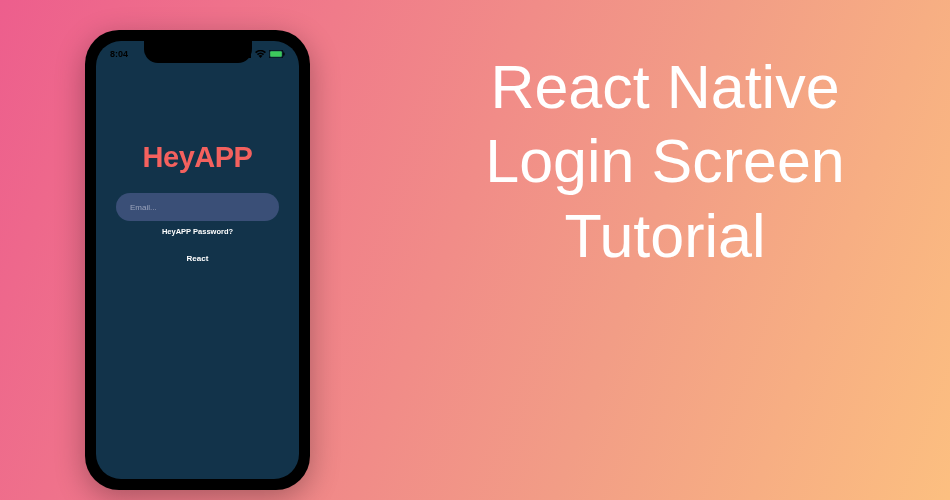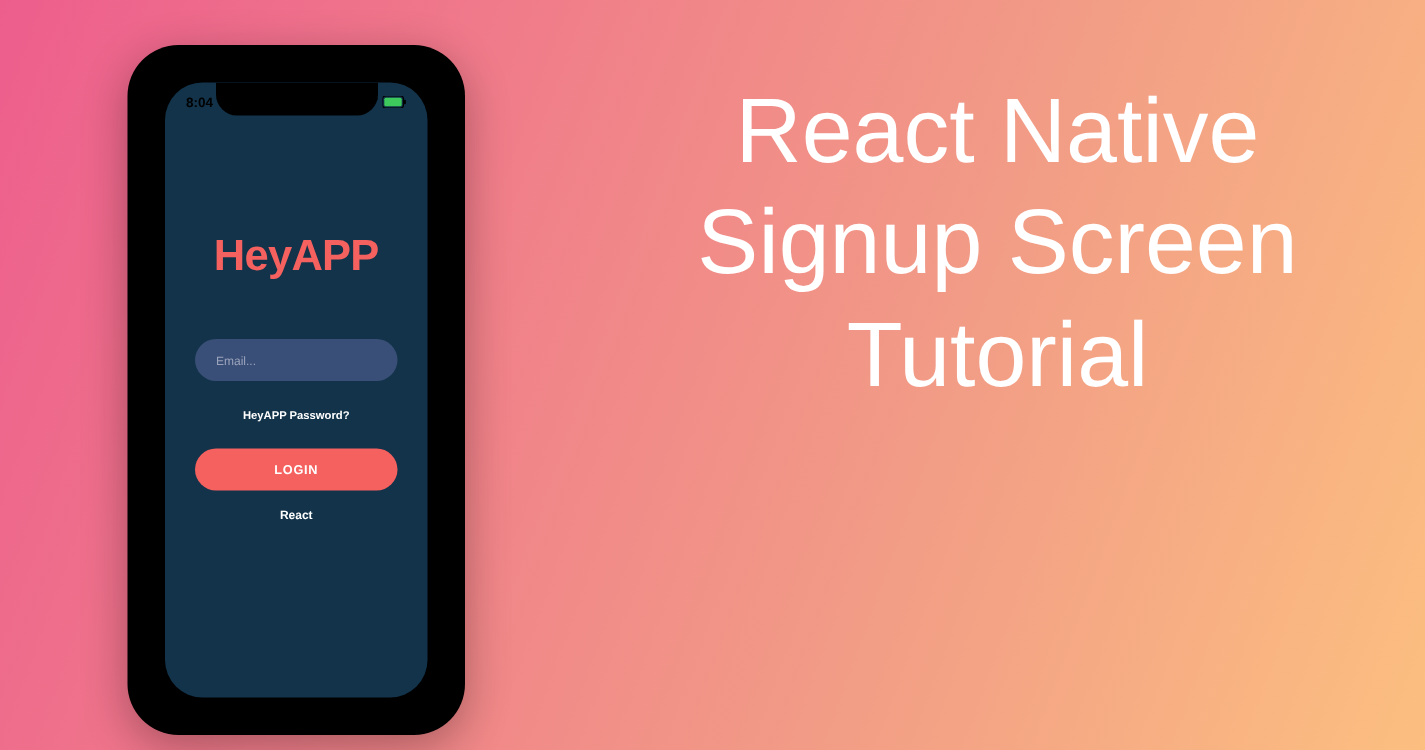--- a/index.html
+++ b/index.html
@@ -12,21 +12,21 @@
     overflow: hidden;
   }
   .phone-frame {
     position: absolute;
     top: 30px;
     left: 85px;
     width: 225px;
     height: 460px;
     background: #000;
     border-radius: 34px;
-    padding: 25px;
+    padding: 11px;
     box-shadow: 0 8px 30px rgba(0,0,0,0.3);
   }
   .phone-screen {
     width: 100%;
     height: 100%;
     background: #12334a;
     border-radius: 25px;
     position: relative;
     overflow: hidden;
   }
@@ -67,33 +67,32 @@
     bottom: 0;
     display: flex;
     flex-direction: column;
     align-items: center;
     padding: 100px 20px 0 20px;
   }
   .app-logo {
     font-size: 29px;
     font-weight: 800;
     color: #f4615e;
-    margin-bottom: 38px;
+    margin-bottom: 19px;
     letter-spacing: -0.5px;
   }
   .input-field {
     width: 100%;
     height: 28px;
     background: #3a4f77;
     border: none;
     border-radius: 16px;
     padding: 0 14px;
     color: #a8b0c8;
     font-size: 8px;
-    margin-bottom: 12px;
     outline: none;
   }
   .input-field::placeholder { color: #9ba3bc; }
   .forgot-link {
     color: #fff;
     font-size: 7.5px;
     font-weight: 600;
     margin: 6px 0 18px 0;
     cursor: pointer;
   }
@@ -157,19 +156,18 @@
               <rect x="1.2" y="1.2" width="11.6" height="5.6" rx="1" fill="#3dc95c"></rect>
               <rect x="14.3" y="2.5" width="1.3" height="3" rx="0.6" fill="#000"></rect>
             </svg>
         </span>
       </span>
     </div>
     <div class="app-content">
       <div class="app-logo">HeyAPP</div>
       <input class="input-field" placeholder="Email..." style="">
       <div class="forgot-link">HeyAPP Password?</div>
-      <button class="login-btn">LOGIN</button>
       <div class="signup-link">React</div>
     </div>
   </div>
 </div>
 
-<div class="headline">React Native Signup Screen Tutorial</div>
+<div class="headline">React Native Login Screen Tutorial</div>
 
 </body></html>

